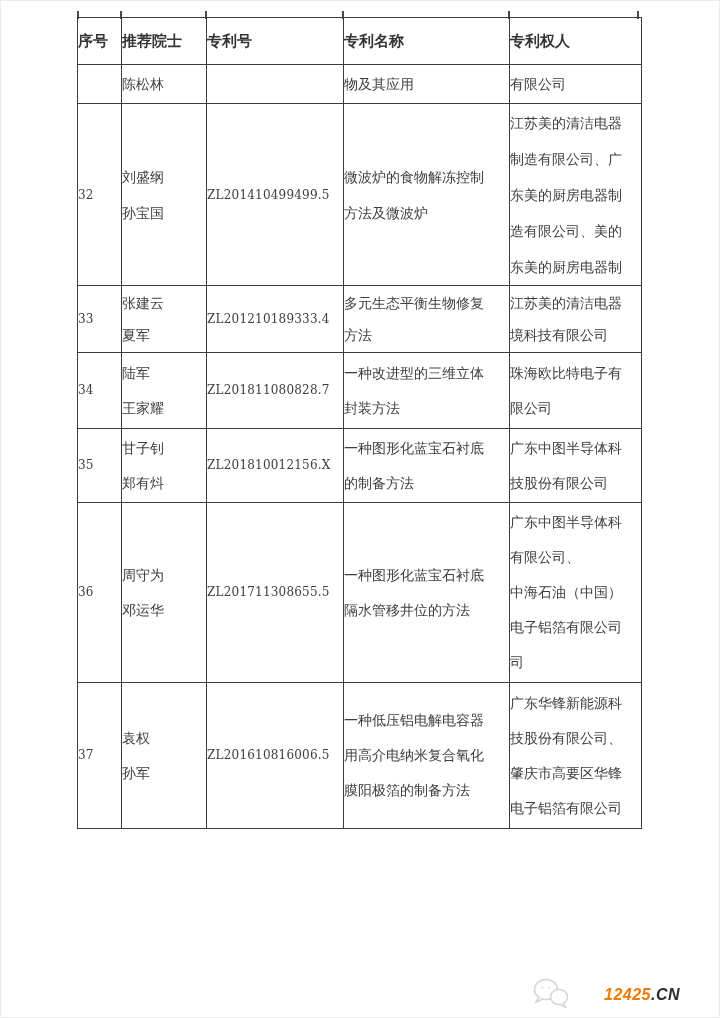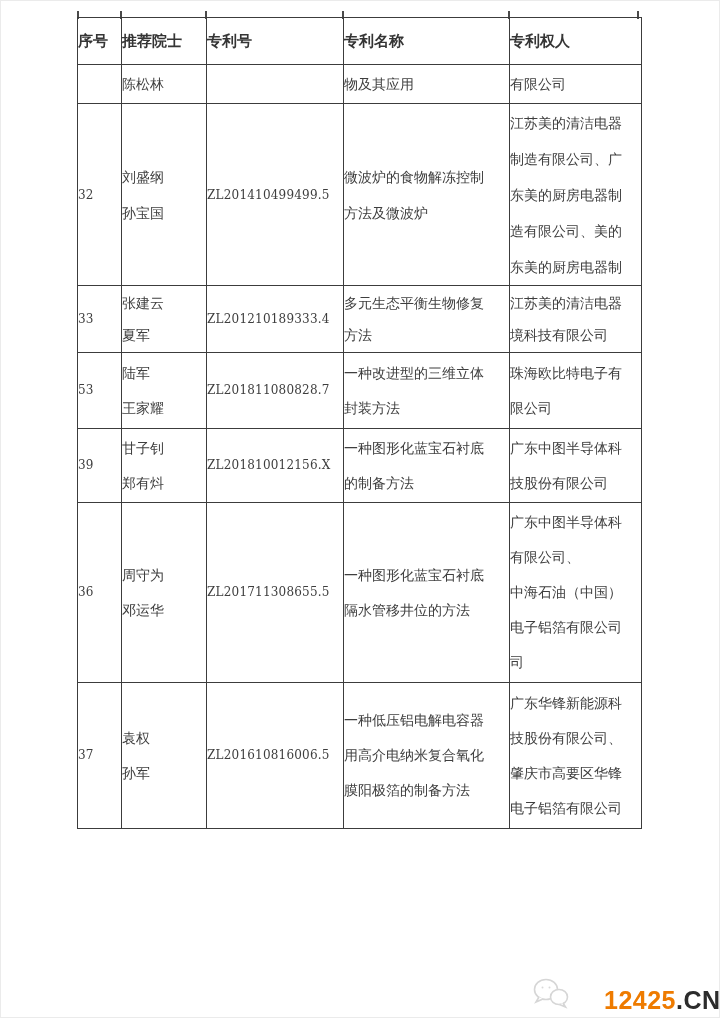--- a/index.html
+++ b/index.html
@@ -63,22 +63,22 @@
   .wm-icon { position:absolute; left:532px; top:976px; }
   .wm-text {
     position:absolute; left:571px; top:981px;
     font-family:"Liberation Sans","DejaVu Sans",sans-serif;
     font-size:19px; letter-spacing:1px;
     color:#cbcbcb; z-index:1; white-space:nowrap;
   }
   .wm-brand {
     position:absolute; left:604px; top:986px;
     font-family:"Liberation Sans","DejaVu Sans",sans-serif;
-    font-size:25px; font-weight:800; letter-spacing:0.5px;
-    z-index:2; white-space:nowrap;
+    font-size:16px; font-weight:800; letter-spacing:0.5px;
+    z-index:2; white-space:nowrap;font-style:italic;
   }
 </style>
 </head>
 <body>
 
 <div class="page">
 
   <div>
     <span class="stub"></span>
     <span class="stub"></span>
@@ -161,41 +161,41 @@
             <div class="cl">多元生态平衡生物修复</div>
             <div class="cl">方法</div>
           </td>
           <td>
             <div class="cl">江苏美的清洁电器</div>
             <div class="cl">境科技有限公司</div>
           </td>
         </tr>
         <tr class="r34">
           <td class="no">
-            <div class="cl">53</div>
+            <div class="cl">34</div>
           </td>
           <td>
             <div class="cl">陆军</div>
             <div class="cl">王家耀</div>
           </td>
           <td class="num">
             <div class="cl">ZL201811080828.7</div>
           </td>
           <td>
             <div class="cl">一种改进型的三维立体</div>
             <div class="cl">封装方法</div>
           </td>
           <td>
             <div class="cl">珠海欧比特电子有</div>
             <div class="cl">限公司</div>
           </td>
         </tr>
         <tr class="r35">
           <td class="no">
-            <div class="cl">39</div>
+            <div class="cl">35</div>
           </td>
           <td>
             <div class="cl">甘子钊</div>
             <div class="cl">郑有炓</div>
           </td>
           <td class="num">
             <div class="cl">ZL201810012156.X</div>
           </td>
           <td>
             <div class="cl">一种图形化蓝宝石衬底</div>

